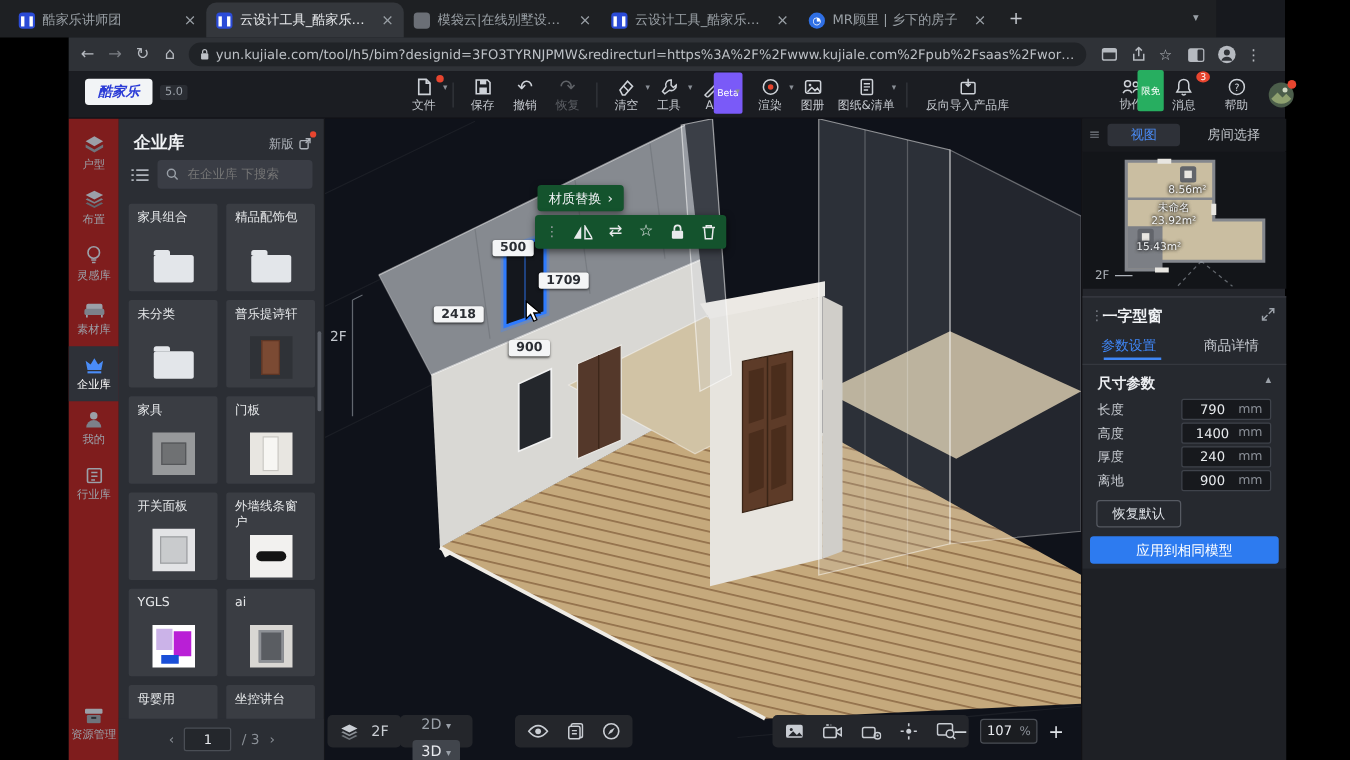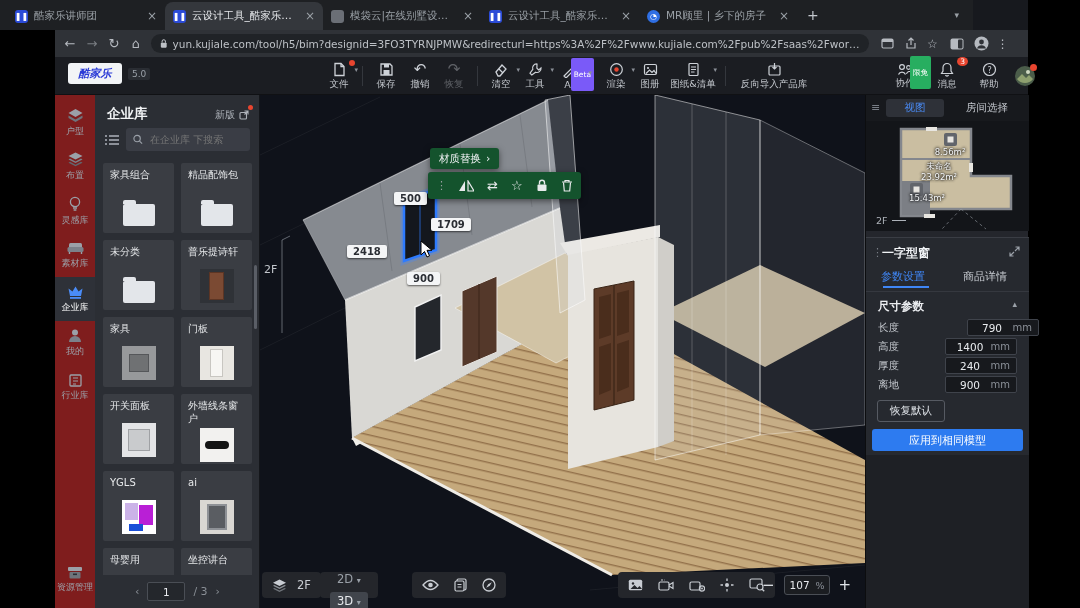--- a/index.html
+++ b/index.html
@@ -640,21 +640,21 @@
 
       <span style="position:absolute;left:15px;top:31px;font-size:11px;color:#3f86f5;">参数设置</span>
       <span style="position:absolute;left:17px;top:48px;width:46px;height:2px;background:#3f86f5;"></span>
       <span style="position:absolute;left:97px;top:31px;font-size:11px;color:#c6cad0;">商品详情</span>
       <div style="position:absolute;left:0;top:53px;width:163px;height:1px;background:#35383f;"></div>
 
       <span style="position:absolute;left:12px;top:61px;font-size:11.5px;font-weight:bold;color:#eceef1;">尺寸参数</span>
       <span style="position:absolute;right:12px;top:61px;font-size:9px;color:#9aa0a8;">▴</span>
 
       <span class="field-label" style="top:83px;">长度</span>
-      <div class="field-box" style="top:81px;margin-left:22px;">
+      <div class="field-box" style="top:81px;">
         <input value="790" style="">
         <span class="unit">mm</span>
       </div>
       <span class="field-label" style="top:102px;">高度</span>
       <div class="field-box" style="top:100px;">
         <input value="1400" style="">
         <span class="unit">mm</span>
       </div>
       <span class="field-label" style="top:121px;">厚度</span>
       <div class="field-box" style="top:119px;">

